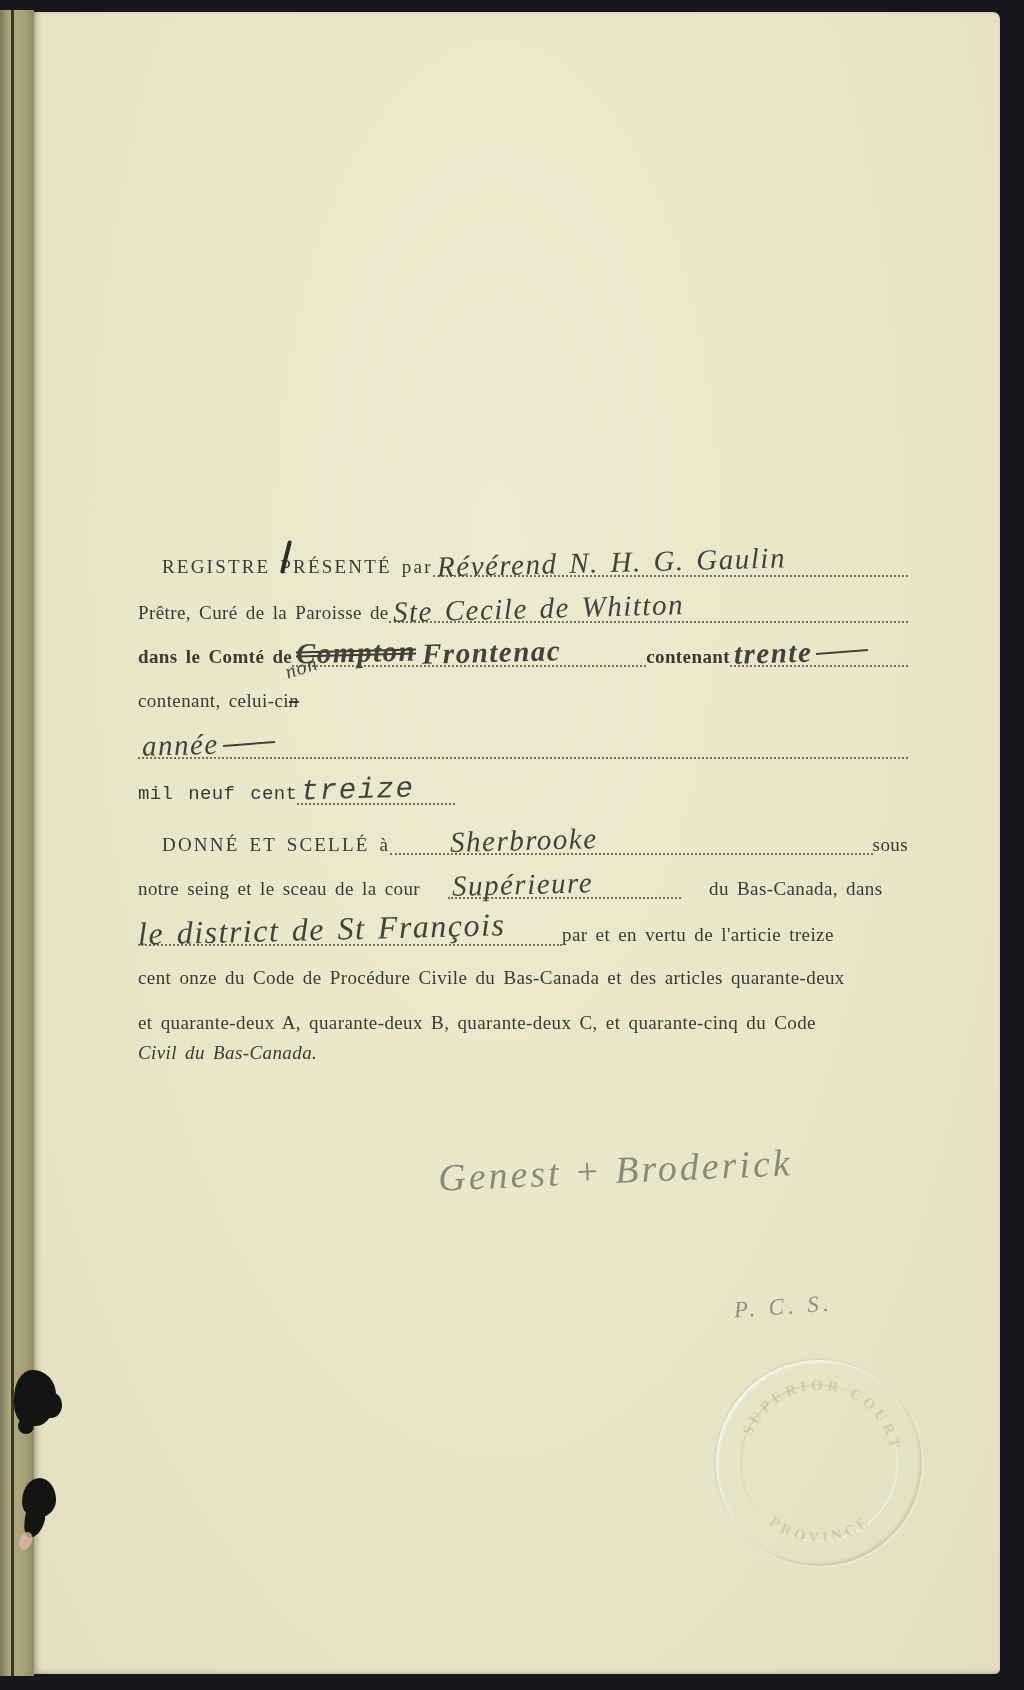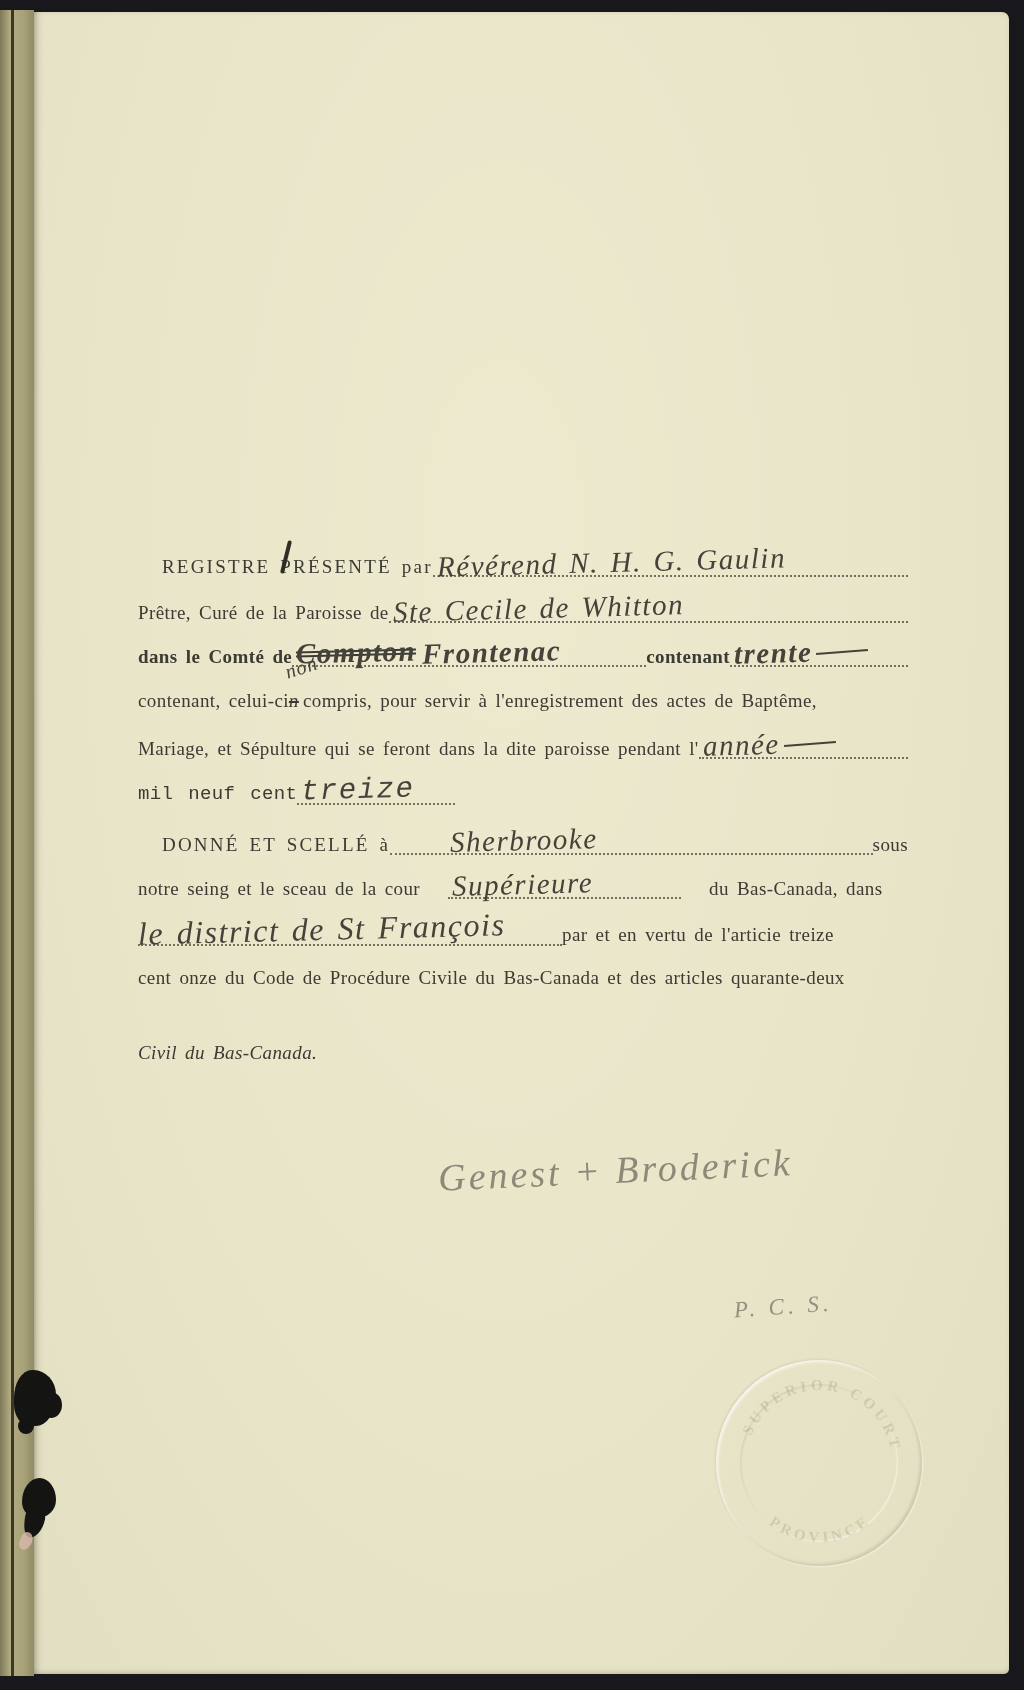--- a/index.html
+++ b/index.html
@@ -6,21 +6,21 @@
   #stage{position:relative;width:1024px;height:1690px;background:#17171c;overflow:hidden;
          font-family:"Liberation Serif", serif;}
   
   #gutter{position:absolute;left:0;top:10px;width:34px;height:1666px;
           background:linear-gradient(90deg,#7d7857 0%,#b2ab82 30%,#a8a279 70%,#918b66 100%);}
   #crease{position:absolute;left:11px;top:10px;width:3px;height:1666px;background:#23231b;opacity:.85;}
   
   #page{position:absolute;left:34px;top:12px;width:966px;height:1662px;
         background:radial-gradient(ellipse at 48% 32%, #edeacf 0%, #e9e5c9 55%, #e2dec1 100%);
         border-radius:0 7px 5px 0;
-        box-shadow:inset 5px 0 9px -5px rgba(60,55,30,.55), inset 0 -3px 6px -3px rgba(60,55,30,.25);padding-left:9px;}
+        box-shadow:inset 5px 0 9px -5px rgba(60,55,30,.55), inset 0 -3px 6px -3px rgba(60,55,30,.25);}
   .line{position:absolute;left:104px;width:770px;display:flex;align-items:baseline;
         color:#3b3a33;font-size:19px;line-height:1.15;letter-spacing:.4px;word-spacing:3px;white-space:nowrap;}
   .indent{left:128px;width:746px;}
   .caps{letter-spacing:2.2px;}
   .entry{border-bottom:2px dotted #746f60;display:flex;align-items:baseline;padding:0 4px;}
   .grow{flex:1 1 auto;}
   .hw{font-style:italic;color:#45423a;font-size:29px;letter-spacing:1.5px;line-height:.8;
       display:inline-block;transform:rotate(-1.5deg);position:relative;top:-1px;white-space:nowrap;}
   .hw.big{font-size:32px;}
   .tail::after{content:"";display:inline-block;width:52px;border-top:2px solid #45423a;
@@ -95,25 +95,23 @@
         <span class="hw tail">trente</span>
       </span>
     </div>
 
     <div class="line" style="top:678px;">
       <span>contenant, celui-ci</span>
       <span class="insert-above">
         <span class="n-struck">n</span>
         <span class="ins">non</span>
       </span>
-      <span>compris, pour servir à l'enregistrement des actes de Baptême,</span>
     </div>
 
     <div class="line" style="top:722px;">
-      <span>Mariage, et Sépulture qui se feront dans la dite paroisse pendant l'</span>
       <span class="entry grow">
         <span class="hw tail">année</span>
       </span>
     </div>
 
     <div class="line" style="top:768px;font-family:Liberation Mono, monospace;">
       <span>mil neuf cent</span>
       <span class="entry" style="flex:0 0 150px;">
         <span class="hw">treize</span>
       </span>
@@ -139,20 +137,23 @@
       <span class="entry" style="flex:0 0 420px;padding-left:0;">
         <span class="hw big">le district de St François</span>
       </span>
       <span>par et en vertu de l'articie treize</span>
     </div>
 
     <div class="line" style="top:955px;">
       <span>cent onze du Code de Procédure Civile du Bas-Canada et des articles quarante-deux</span>
     </div>
 
+    <div class="line" style="top:1000px;">
+      <span>et quarante-deux A, quarante-deux B, quarante-deux C, et quarante-cinq du  Code</span>
+    </div>
 
     <div class="line" style="top:1030px;font-style:italic;">
       <span>Civil du Bas-Canada.</span>
     </div>
 
     <div id="overstrike"></div>
 
     <div id="signature">Genest + Broderick</div>
     <div id="sig-title">P. C. S.</div>
 

